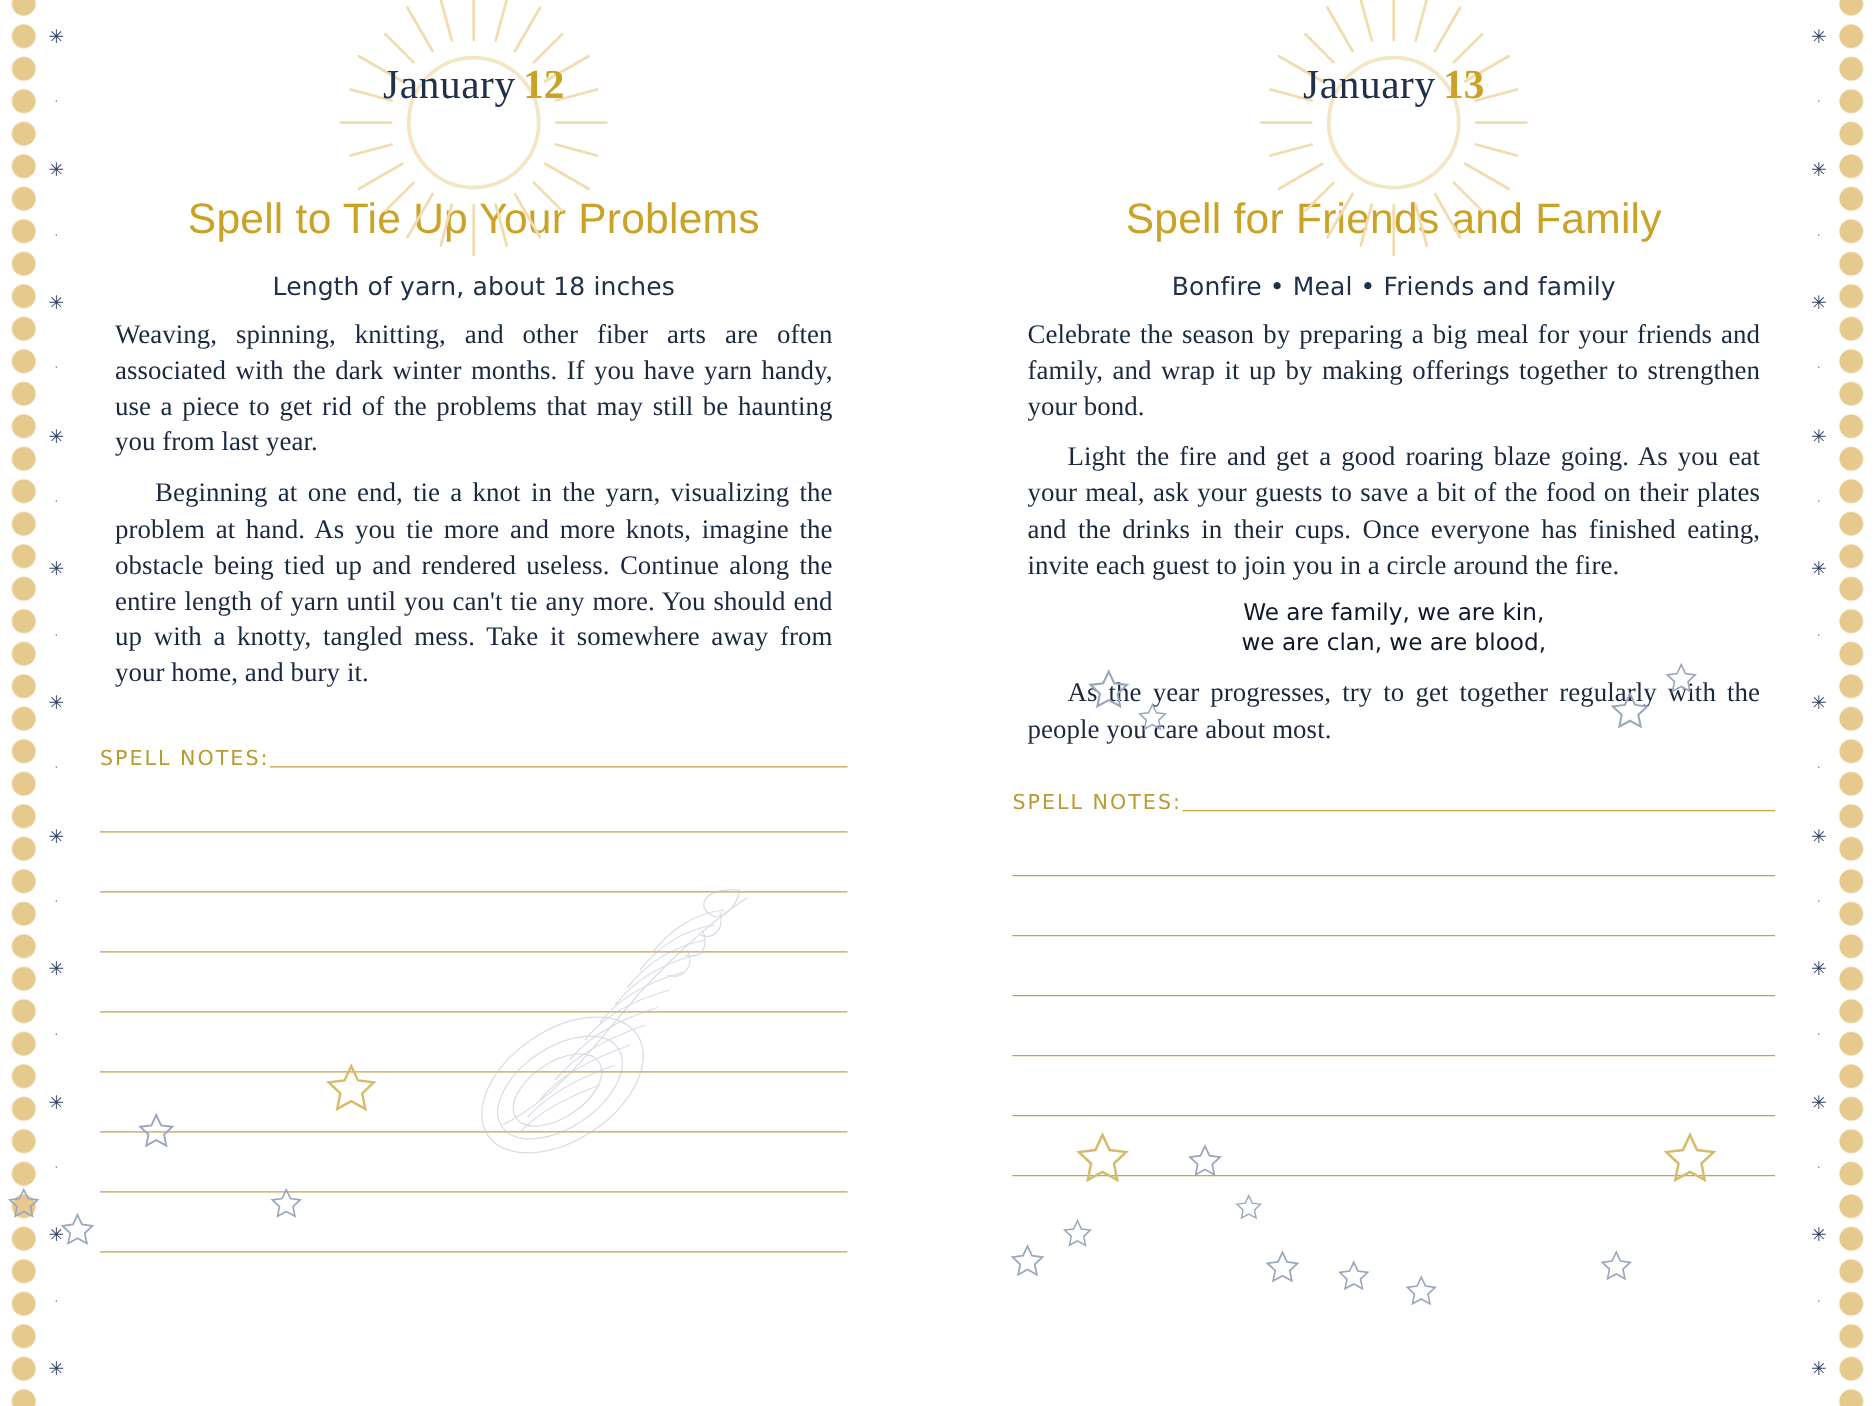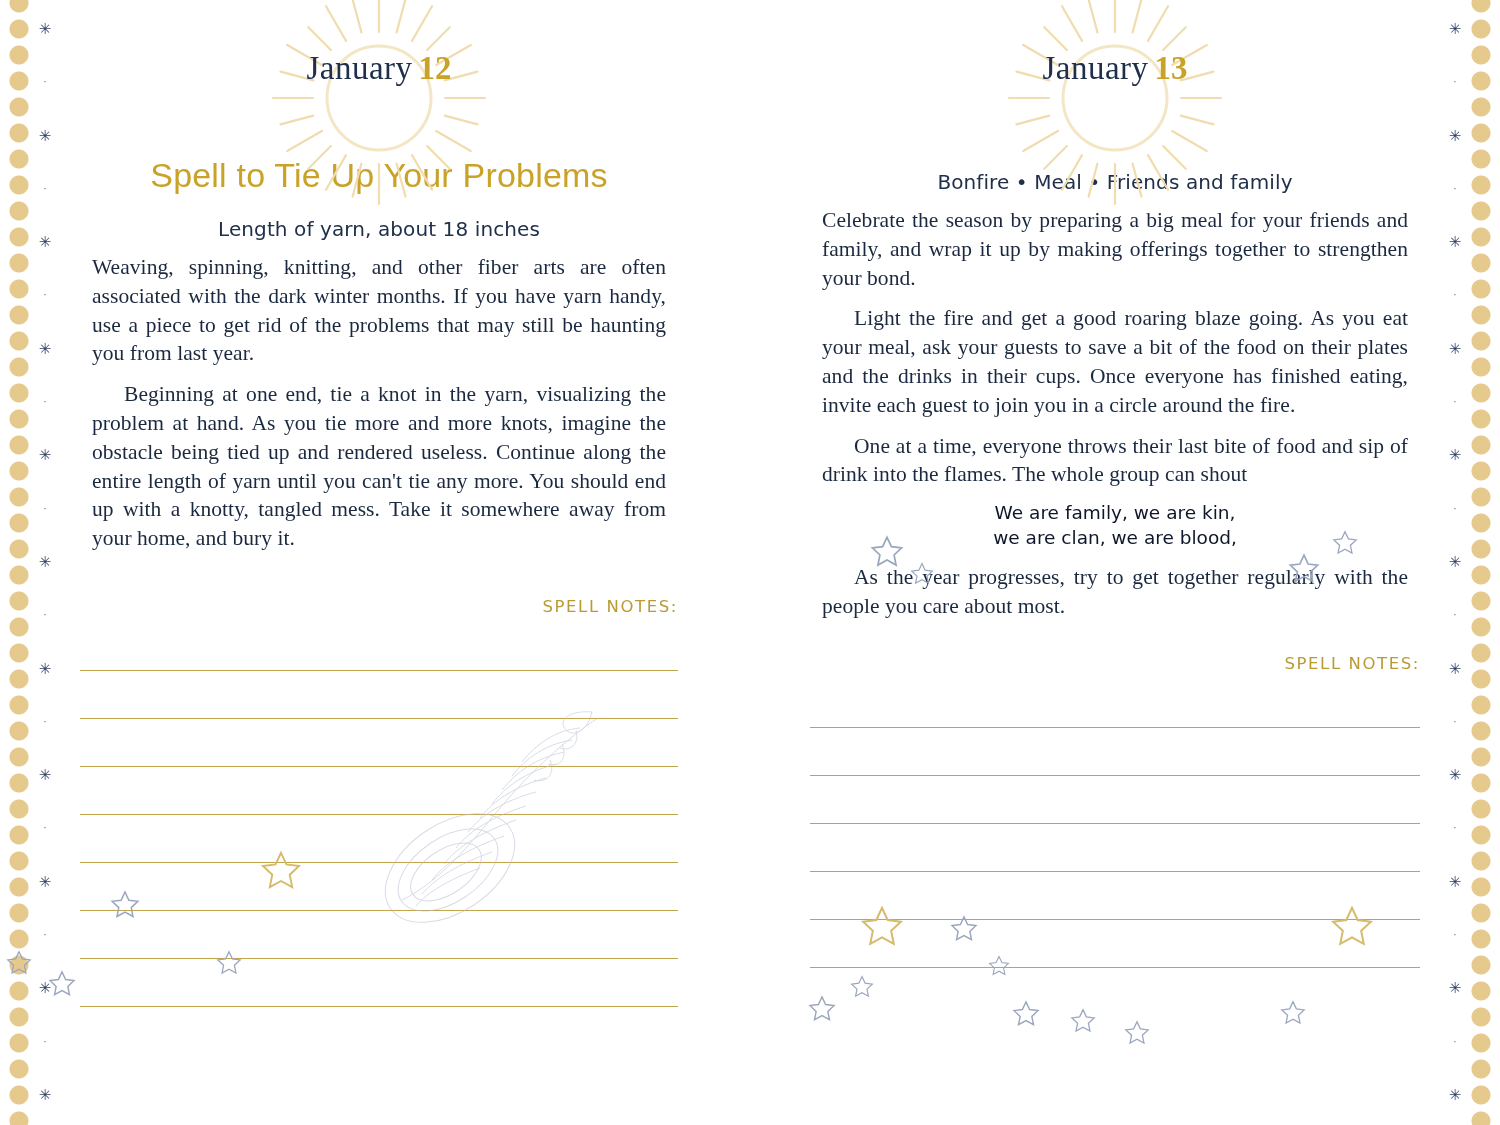--- a/index.html
+++ b/index.html
@@ -156,21 +156,20 @@
 
   
   .notes {
     margin-top: 30px;
     position: relative;
   }
   .notes-label-row {
     display: flex;
     align-items: flex-end;
     gap: 0;
-    flex-direction: column;
   }
   .notes-label {
     font-family: "DejaVu Sans", sans-serif;
     font-size: 16.5px;
     letter-spacing: 1.6px;
     color: #b99a33;
     white-space: nowrap;
     padding-bottom: 2px;
   }
   .notes-label-rule {
@@ -419,26 +418,26 @@
             </g>
         </g>
         <circle cx="120" cy="120" r="52" fill="#ffffff"></circle>
         <circle cx="120" cy="120" r="52" fill="none" stroke="#f4e6c4" stroke-width="3"></circle>
       </svg>
       <div class="date-text">
         <span>January</span><span class="day">13</span>
       </div>
     </div>
 
+    <h2 class="spell-title">Spell for Friends and Family</h2>
     <div class="ingredients">Bonfire • Meal • Friends and family</div>
 
     <div class="body-text">
       <p>Celebrate the season by preparing a big meal for your friends and family, and wrap it up by making offerings together to strengthen your bond.</p>
       <p class="indent">Light the fire and get a good roaring blaze going. As you eat your meal, ask your guests to save a bit of the food on their plates and the drinks in their cups. Once everyone has finished eating, invite each guest to join you in a circle around the fire.</p>
-      <p class="indent">One at a time, everyone throws their last bite of food and sip of drink into the flames. The whole group can shout</p>
       <div class="chant">
         <div>We are family, we are kin,</div>
         <div>we are clan, we are blood,</div>
       </div>
       <p class="indent">As the year progresses, try to get together regularly with the people you care about most.</p>
     </div>
 
     <div class="notes" style="margin-top:34px;">
       <div class="notes-label-row">
         <span class="notes-label">SPELL NOTES:</span>

